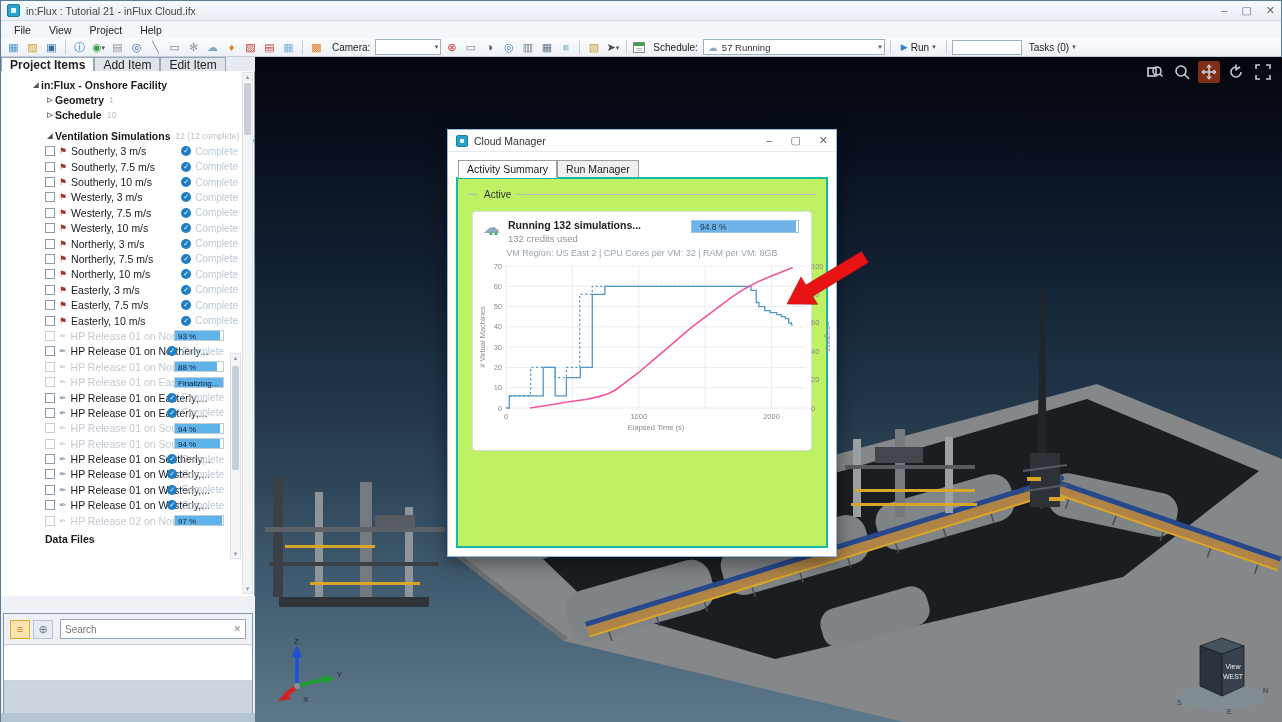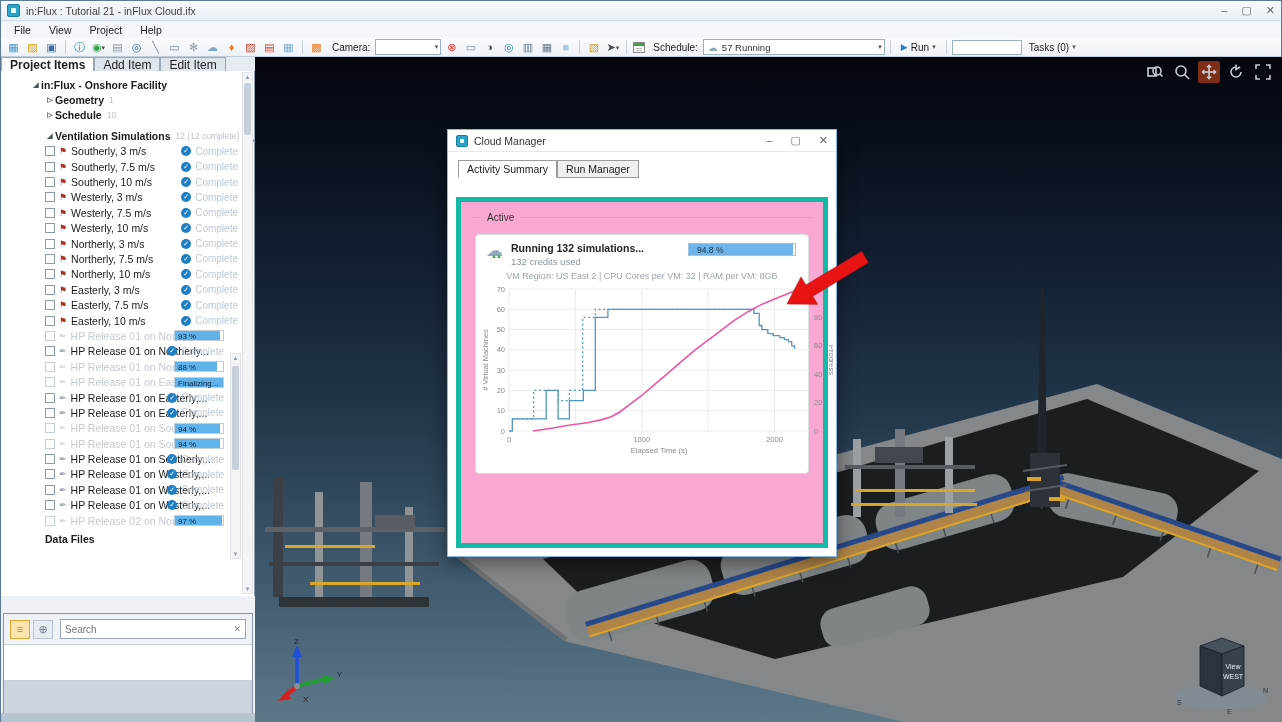--- a/index.html
+++ b/index.html
@@ -74,21 +74,21 @@
   .nbtn svg { stroke:#c8cdd2; fill:none; stroke-width:1.6; }
 
   
   #dialog { position:absolute; left:446px; top:128px; width:390px; height:428px; background:#fff; border:1px solid #89b8e0; box-shadow:0 5px 18px rgba(0,0,0,.45); }
   #dlg-title { height:22px; display:flex; align-items:center; padding:0 8px; border-bottom:1px solid #e4e9ee; }
   #dlg-title .appicon { width:12px; height:12px; }
   #dlg-title span.t { font-size:10.5px; color:#333; }
   #dlg-tabs { position:absolute; left:10px; top:30px; display:flex; }
   .dtab { font-size:10.5px; color:#222; border:1px solid #9b9b9b; padding:2px 8px; background:#efefef; }
   .dtab.active { background:#fff; border-bottom-color:#fff; position:relative; z-index:2; }
-  #dlg-page { position:absolute; left:8px; right:8px; top:47px; bottom:8px; border:5px solid #14b8a6; background:#f9a8d4;margin-top:20px; }
+  #dlg-page { position:absolute; left:8px; right:8px; top:47px; bottom:8px; border:2px solid #14b8a6; background:#bef264; }
   #group-active { position:absolute; left:10px; right:10px; top:8px; height:14px; font-size:10px; color:#333; display:flex; align-items:center; gap:6px; }
   #group-active::before { content:""; width:10px; height:1px; background:#b8b8b8; }
   #group-active::after { content:""; flex:1; height:1px; background:#b8b8b8; }
   #job-card { position:absolute; left:14px; right:14px; top:32px; height:240px; border:1px solid #d8dde2; border-radius:4px; background:#fff; }
   #job-head { position:absolute; left:10px; top:7px; display:flex; gap:8px; }
   #cloud-glyph { font-size:17px; color:#8fa8bf; line-height:1; position:relative; }
   #cloud-glyph i { position:absolute; left:5px; top:11px; font-size:6px; color:#2fae43; font-style:normal; letter-spacing:-1px; }
   #job-title { font-size:10.5px; font-weight:bold; color:#222; }
   #job-credits { font-size:9.5px; color:#8a949e; margin-top:2px; }
   #job-progress { position:absolute; right:12px; top:8px; width:108px; height:13px; border:1px solid #9cc4e4; background:#fff; }

